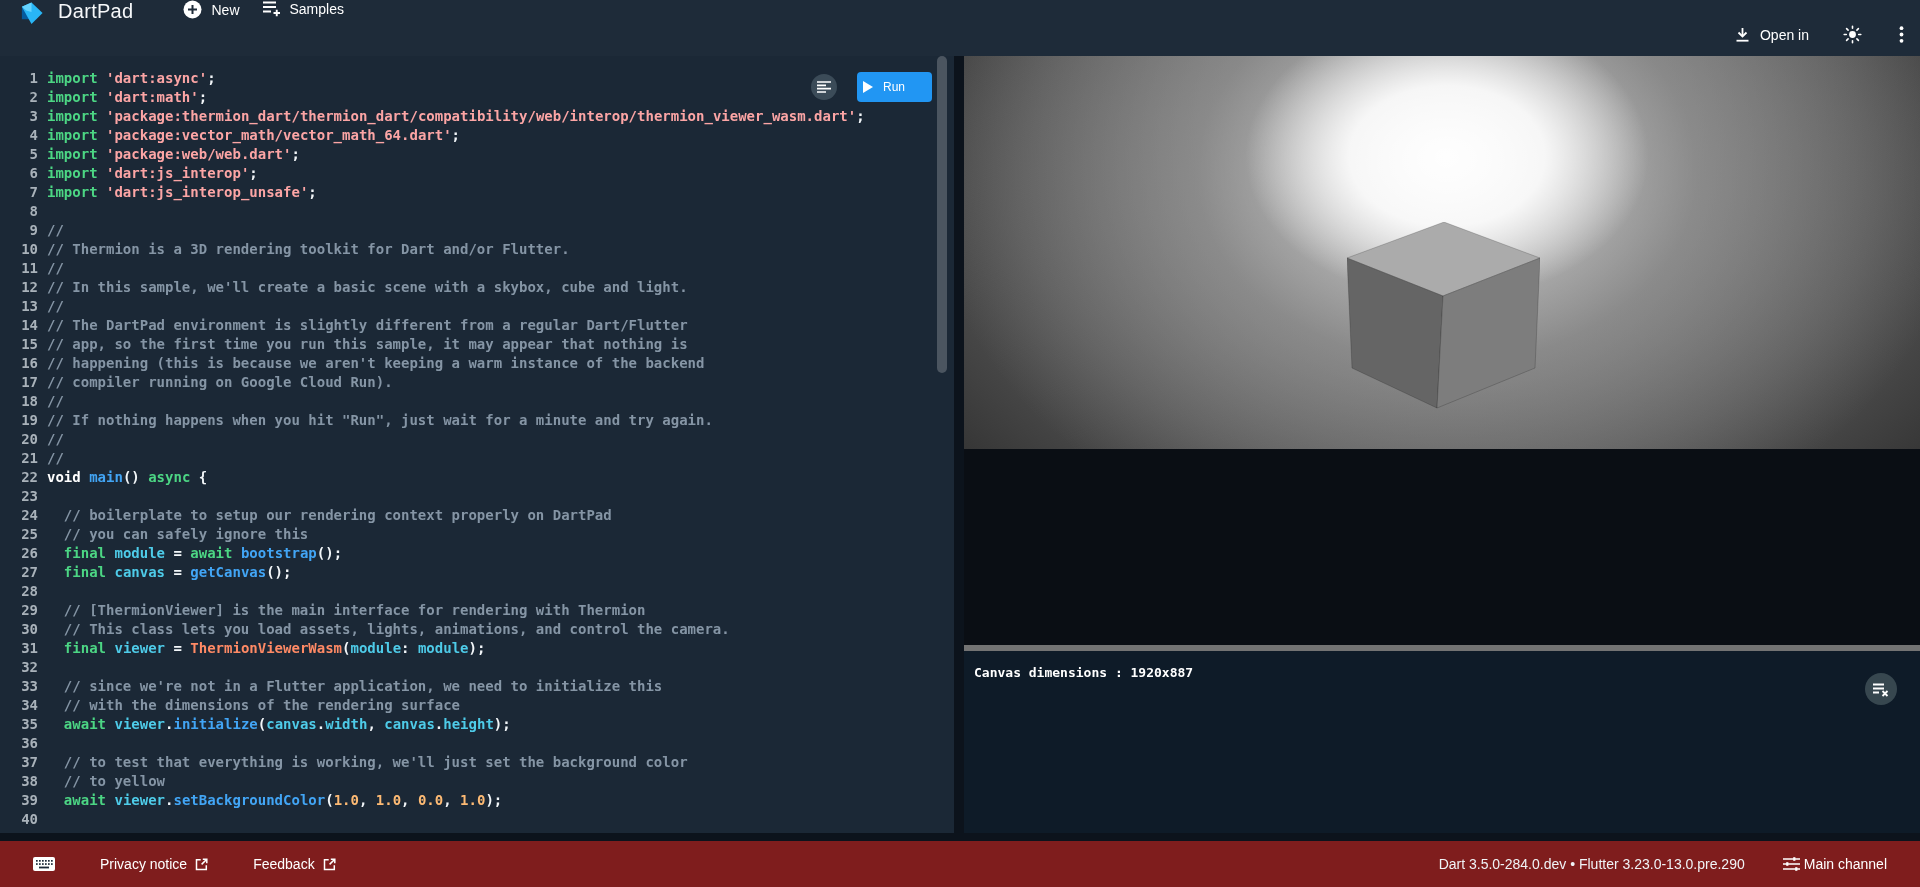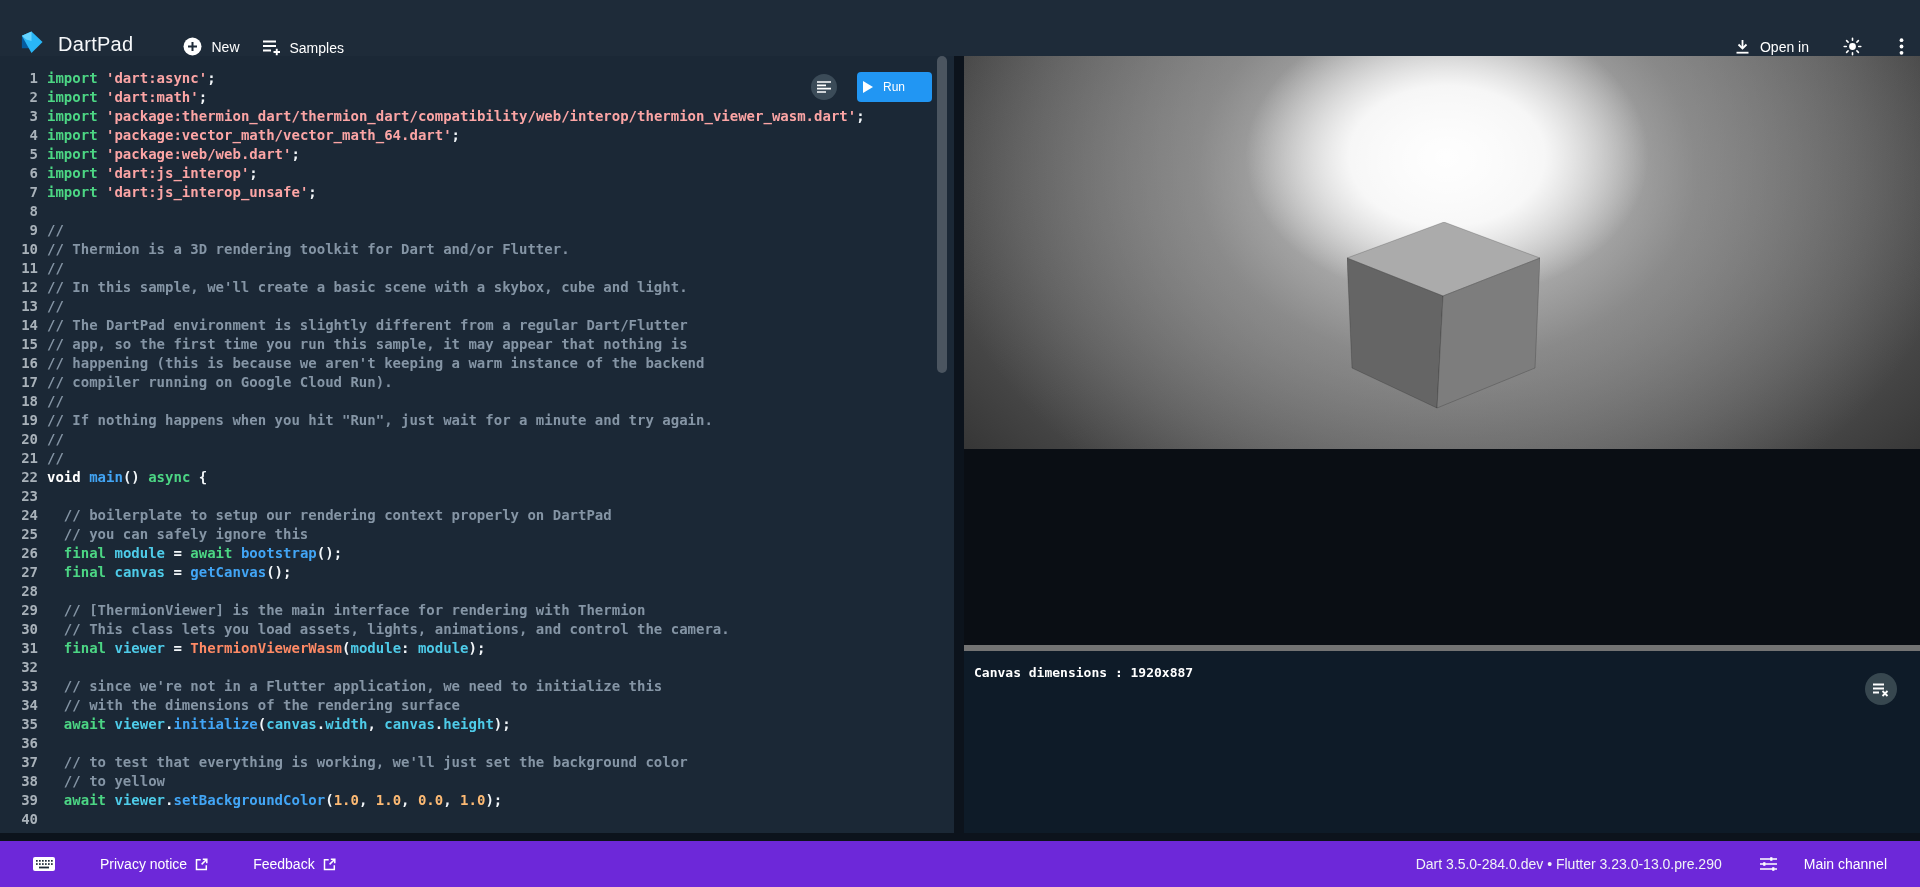--- a/index.html
+++ b/index.html
@@ -2,28 +2,28 @@
 <html><head>
 <meta charset="utf-8">
 <style>
   html,body{margin:0;padding:0;background:#0c131c;}
   *{box-sizing:border-box;}
   #page{position:relative;width:1920px;height:887px;overflow:hidden;background:#0c131c;
         font-family:"Liberation Sans",sans-serif;color:#fff;}
 
   
   .header{position:absolute;left:0;top:0;width:1920px;height:56px;background:#1e2b39;
-          display:flex;align-items:flex-end;padding:0 16px 0 18px;}
+          display:flex;align-items:flex-start;padding:0 16px 0 18px;}
   .logo-svg{display:block;}
   .app-title{font-size:20px;font-weight:400;letter-spacing:.3px;margin-left:13px;color:#f6f8fa;}
   .hbtn{display:flex;align-items:center;gap:9px;cursor:pointer;background:none;border:none;color:#fff;
         font-family:inherit;font-size:14px;font-weight:500;padding:0;}
   .hbtn svg{display:block;}
   .new-btn{margin-left:50px;}
-  .samples-btn{margin-left:22px;margin-top:20px;}
+  .samples-btn{margin-left:22px;}
   .header-right{margin-left:auto;display:flex;align-items:center;margin-top:25px;}
   .openin-btn{gap:9px;}
   .icon-btn{background:none;border:none;padding:0;cursor:pointer;display:flex;align-items:center;}
   .sun-btn{margin-left:34px;}
   .kebab-btn{margin-left:37px;}
 
   
   .editor{position:absolute;left:0;top:56px;width:954px;height:777px;background:#1b2836;overflow:hidden;}
   .code{padding-top:13px;font-family:"DejaVu Sans Mono",monospace;font-size:14px;font-weight:bold;}
   .code-line{display:flex;height:19px;line-height:19px;white-space:pre;}
@@ -54,30 +54,30 @@
             radial-gradient(ellipse 950px 640px at 483px 130px, #8f8f8f 0%, #555555 45%, #232323 78%, #151515 100%);}
   .cube{position:absolute;left:383px;top:166px;}
   .frame-gap{position:absolute;left:0;top:393px;width:956px;height:196px;background:#0a0e14;}
   .console{position:absolute;left:0;top:589px;width:956px;height:188px;background:#0e1b28;border-top:6px solid #737373;}
   .console-out{position:absolute;left:10px;top:14px;font-family:"DejaVu Sans Mono",monospace;
                font-size:13px;font-weight:bold;color:#ffffff;white-space:pre;}
   .clear-btn{position:absolute;right:23px;top:22px;width:32px;height:32px;border-radius:50%;background:#37474f;
              border:none;cursor:pointer;display:flex;align-items:center;justify-content:center;}
 
   
-  .footer{position:absolute;left:0;top:841px;width:1920px;height:46px;background:#6d28d9;
+  .footer{position:absolute;left:0;top:841px;width:1920px;height:46px;background:#7f1d1d;
           display:flex;align-items:center;padding:0 33px 0 16px;}
   .kbd-btn{margin-left:17px;}
   .fbtn{display:flex;align-items:center;gap:8px;background:none;border:none;cursor:pointer;color:#fff;
         font-family:inherit;font-size:14px;font-weight:500;padding:0;}
   .privacy-btn{margin-left:45px;}
   .feedback-btn{margin-left:45px;}
   .footer-right{margin-left:auto;display:flex;align-items:flex-end;}
   .version{font-size:14px;font-weight:400;color:#f0f3f6;}
-  .channel-btn{margin-left:38px;gap:27px;}
+  .channel-btn{margin-left:38px;gap:4px;}
 </style>
 </head>
 <body>
 
 <div id="page">
 
   <div class="header">
     <svg class="logo-svg" width="27" height="27" viewBox="0 0 28 28">
       <polygon points="4,20 4,7 16,20" fill="#055a9d"></polygon>
       <polygon points="4,7 14,2.5 25.5,13.5 14,25" fill="#29b6f6"></polygon>

